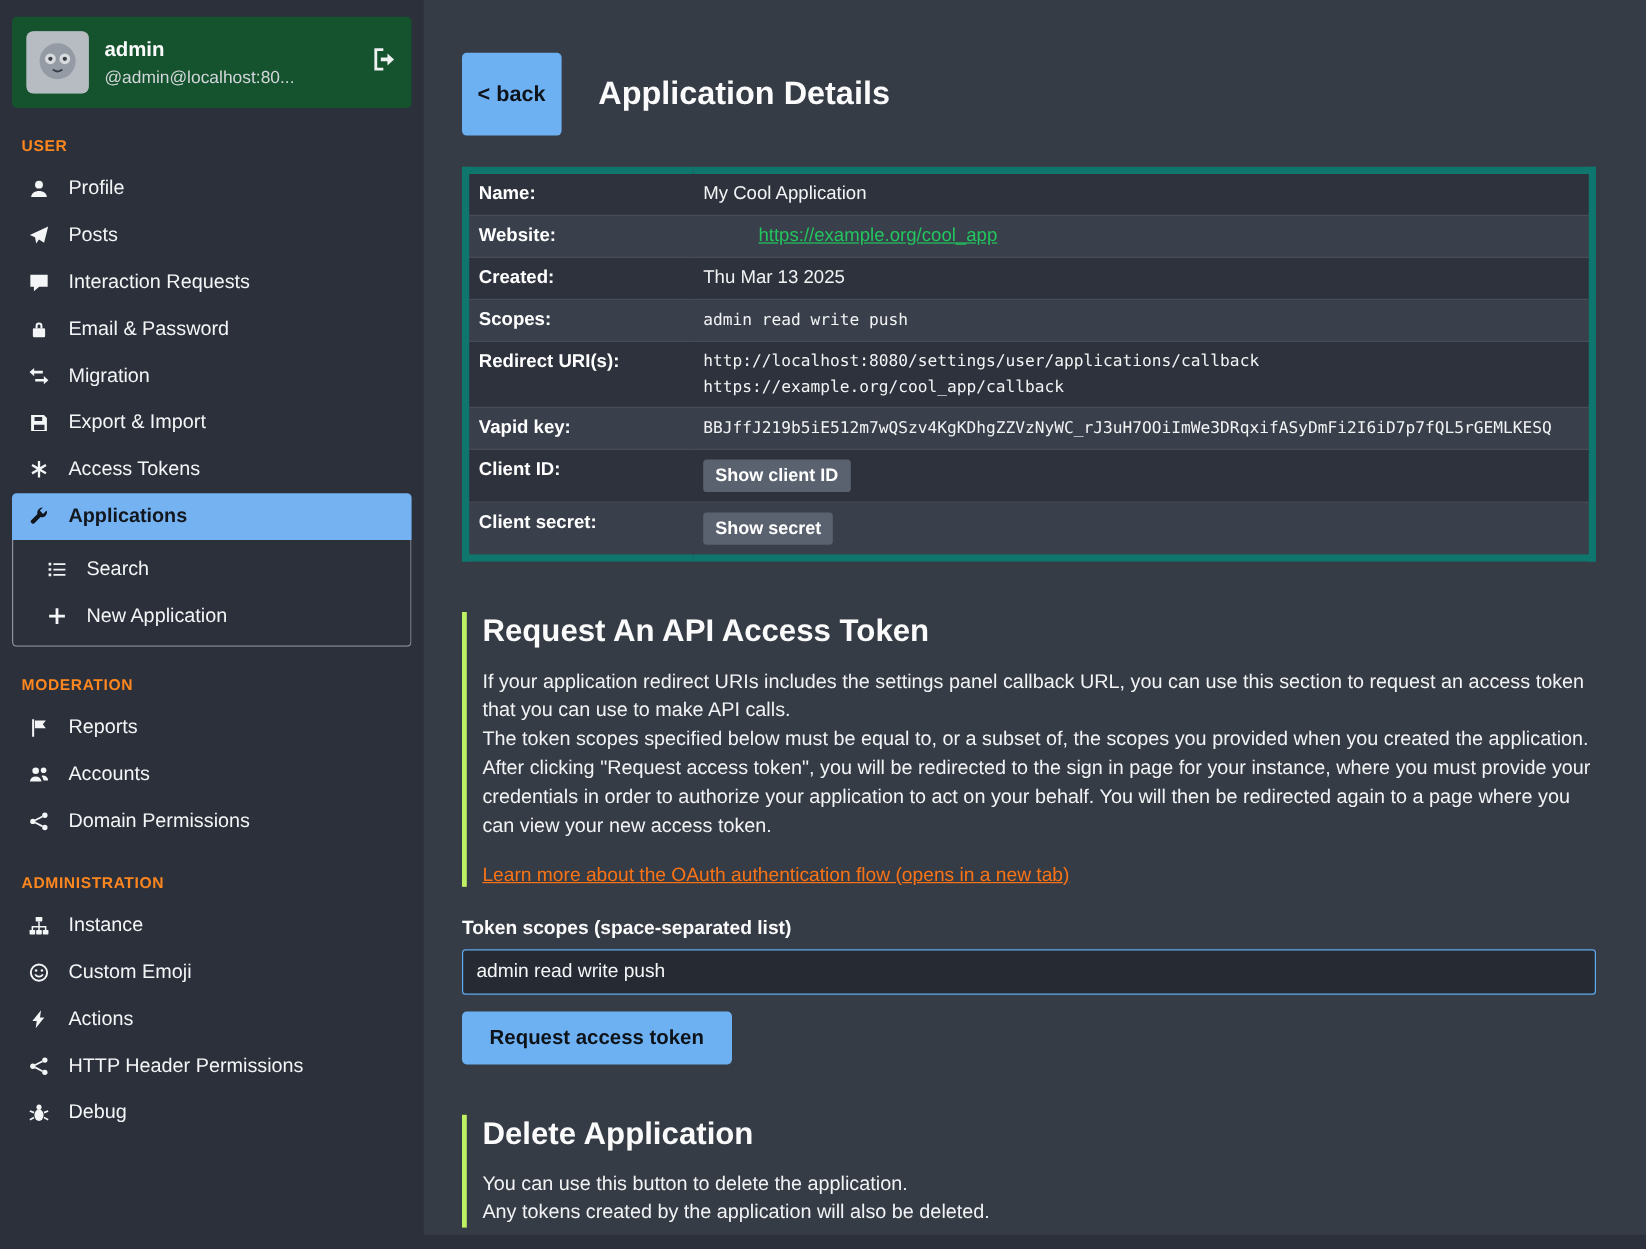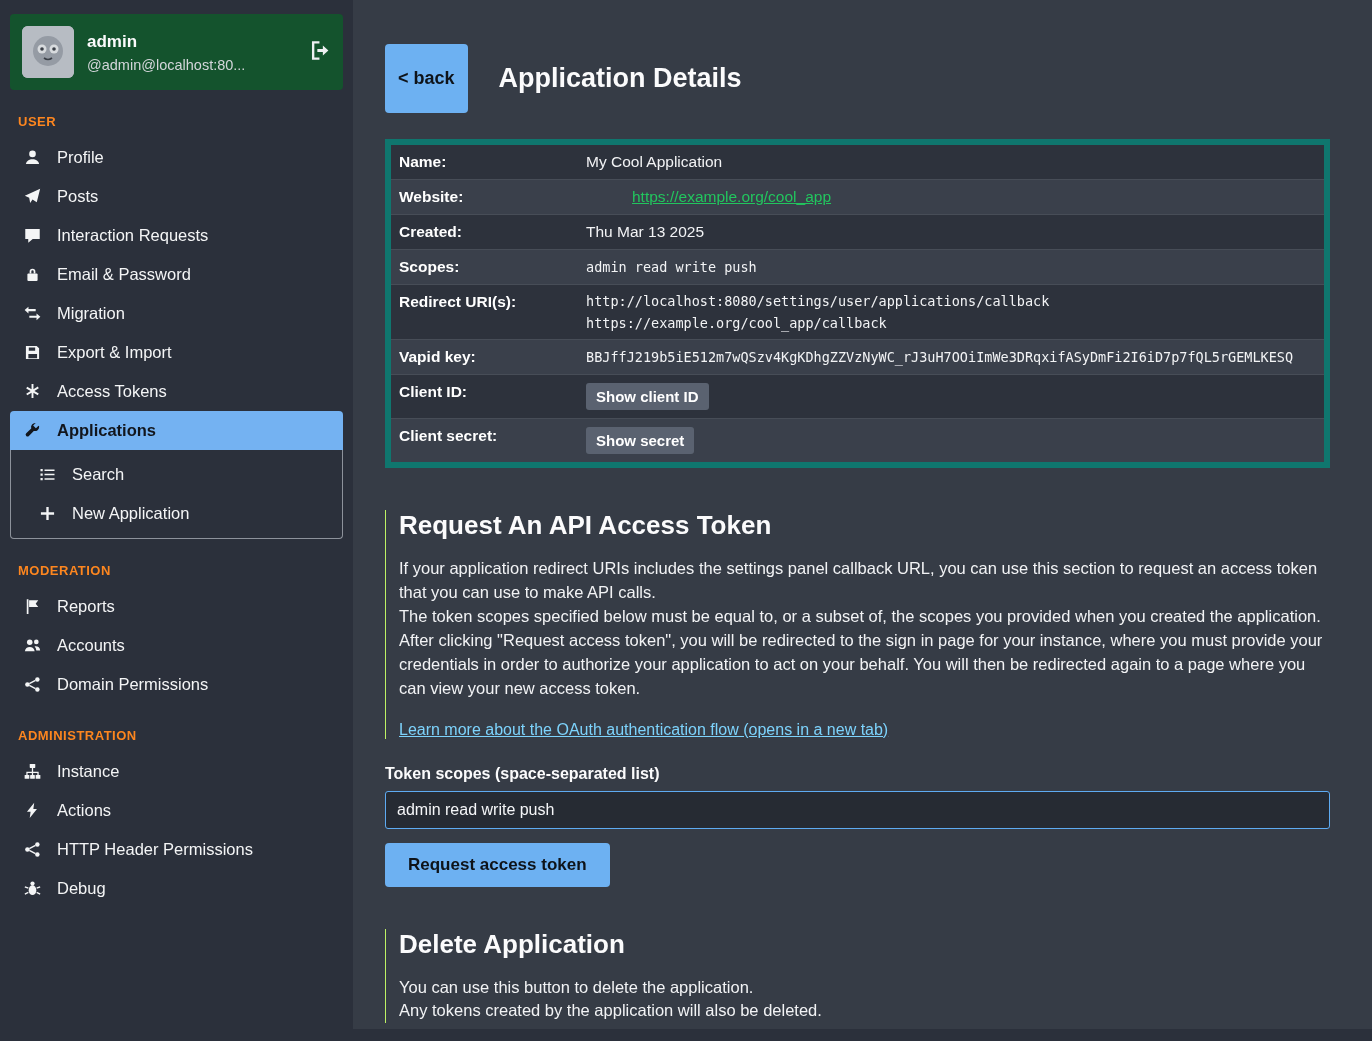--- a/index.html
+++ b/index.html
@@ -71,25 +71,25 @@
   table.details td { padding:8px; color:#f2f3f5; }
   .mono { font-family:"DejaVu Sans Mono","Liberation Mono",monospace; font-size:13.5px; }
   .mono + .mono { margin-top:6px; }
   a.website-link { color:#22c55e;padding-left:46px; }
   .ghost-btn {
     background:#5a6270; color:#ffffff; border:none; border-radius:3px;
     font-family:inherit; font-weight:bold; font-size:15px; padding:5px 10px; cursor:pointer;
   }
 
   .accent-section {
-    border-left:1px solid #bef264; padding-left:13px; margin-top:42px;
+    border-left:4px solid #bef264; padding-left:13px; margin-top:42px;
   }
   .accent-section h2 { font-size:26px; font-weight:bold; margin:0 0 16px; }
   .accent-section p { font-size:16.5px; line-height:1.45; margin:0; color:#f2f3f5; }
-  a.learn-link { color:#7dd3fc; display:inline-block; margin-top:20px; font-size:16px; }
+  a.learn-link { color:#f97316; display:inline-block; margin-top:20px; font-size:16px; }
 
   .field-label { font-weight:bold; font-size:16px; margin-top:26px; }
   .scopes-input {
     width:100%; margin-top:8px; background:#262b33; color:#f5f6f8;
     border:1px solid #5eabf2; border-radius:3px; font-family:inherit;
     font-size:16px; padding:9px 11px; outline:none;
   }
   .request-btn {
     margin-top:14px; background:#6db1f2; color:#0e1319; border:none; border-radius:4px;
     font-family:inherit; font-weight:bold; font-size:17px; padding:12px 23px; cursor:pointer;
@@ -323,20 +323,28 @@
       <span class="icon">
           <svg viewBox="0 0 16 16">
             <use href="#i-sitemap"></use>
           </svg>
         </span>
       <span>Instance</span>
     </div>
     <div class="nav-item">
       <span class="icon">
           <svg viewBox="0 0 16 16">
+            <use href="#i-smiley"></use>
+          </svg>
+        </span>
+      <span>Custom Emoji</span>
+    </div>
+    <div class="nav-item">
+      <span class="icon">
+          <svg viewBox="0 0 16 16">
             <use href="#i-bolt"></use>
           </svg>
         </span>
       <span>Actions</span>
     </div>
     <div class="nav-item">
       <span class="icon">
           <svg viewBox="0 0 16 16">
             <use href="#i-share"></use>
           </svg>

